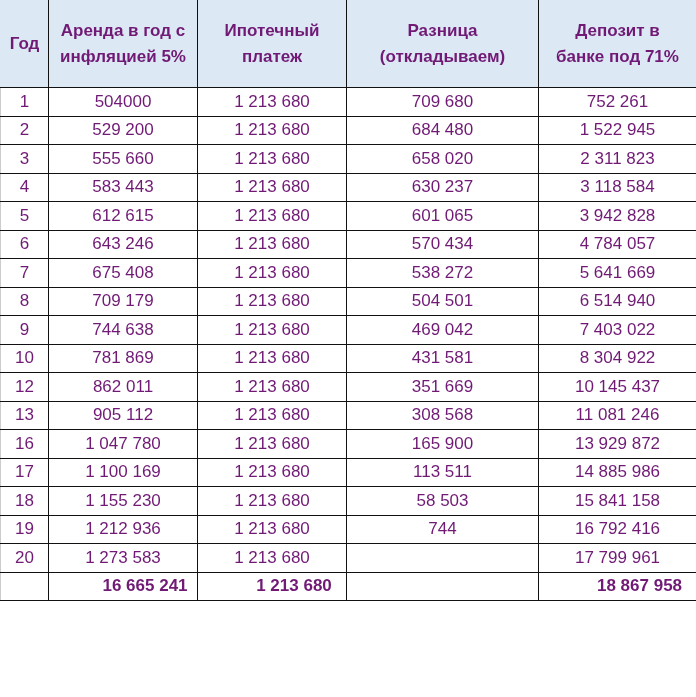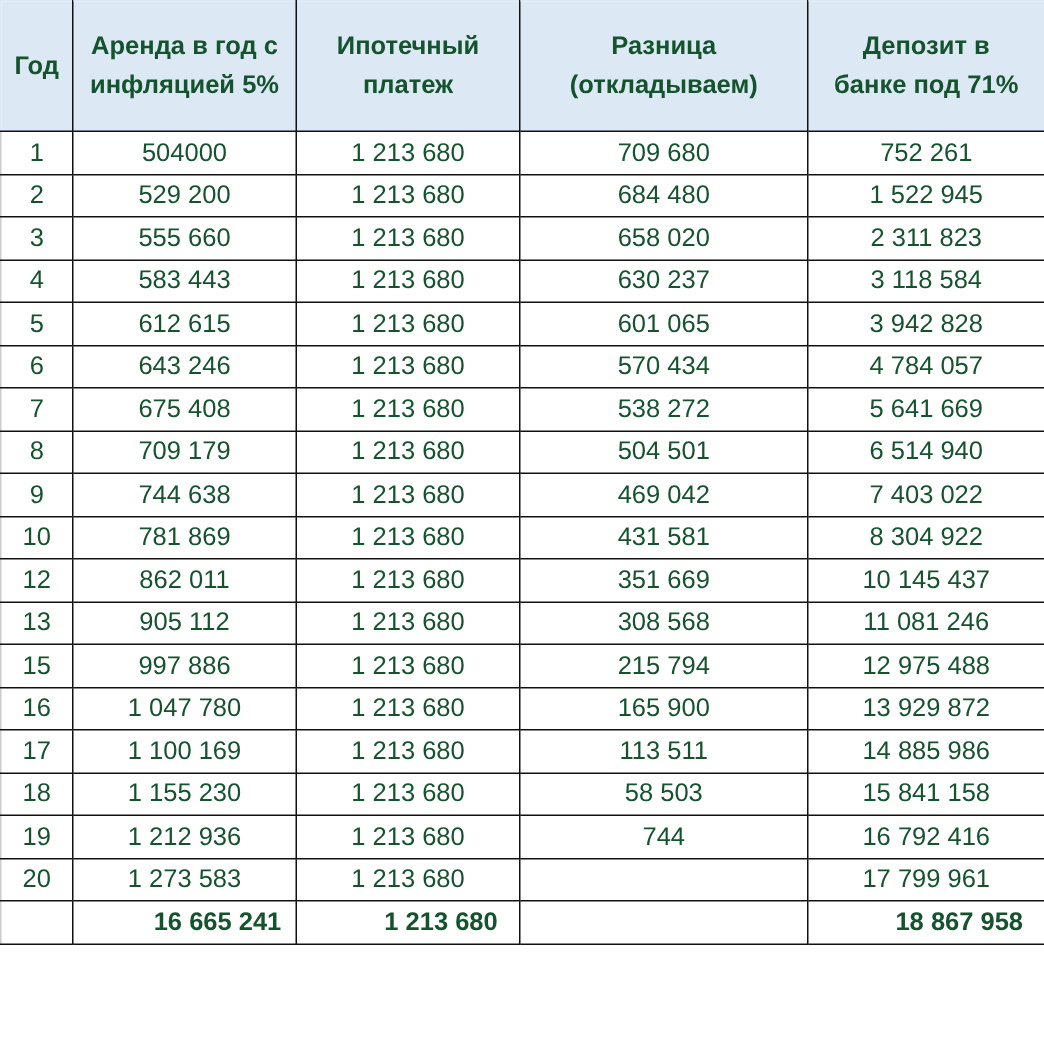--- a/index.html
+++ b/index.html
@@ -2,21 +2,21 @@
 <html><head>
 <meta charset="utf-8">
 <style>
   html, body { margin: 0; padding: 0; background: #ffffff; }
   body { width: 696px; height: 697px; overflow: hidden; }
   table {
     border-collapse: collapse;
     table-layout: fixed;
     width: 696px;
     font-family: "Liberation Sans", "DejaVu Sans", sans-serif;
-    color: #14532d;
+    color: #701a75;
   }
   col.c0 { width: 48px; }
   col.c1 { width: 149px; }
   col.c2 { width: 149px; }
   col.c3 { width: 192px; }
   col.c4 { width: 158px; }
   th, td {
     border: 1.5px solid #111111;
     text-align: center;
     vertical-align: middle;
@@ -139,27 +139,20 @@
         <td>10 145 437</td>
       </tr>
       <tr>
         <td>13</td>
         <td>905 112</td>
         <td>1 213 680</td>
         <td>308 568</td>
         <td>11 081 246</td>
       </tr>
       <tr>
-        <td>15</td>
-        <td>997 886</td>
-        <td>1 213 680</td>
-        <td>215 794</td>
-        <td>12 975 488</td>
-      </tr>
-      <tr>
         <td>16</td>
         <td>1 047 780</td>
         <td>1 213 680</td>
         <td>165 900</td>
         <td>13 929 872</td>
       </tr>
       <tr>
         <td>17</td>
         <td>1 100 169</td>
         <td>1 213 680</td>

